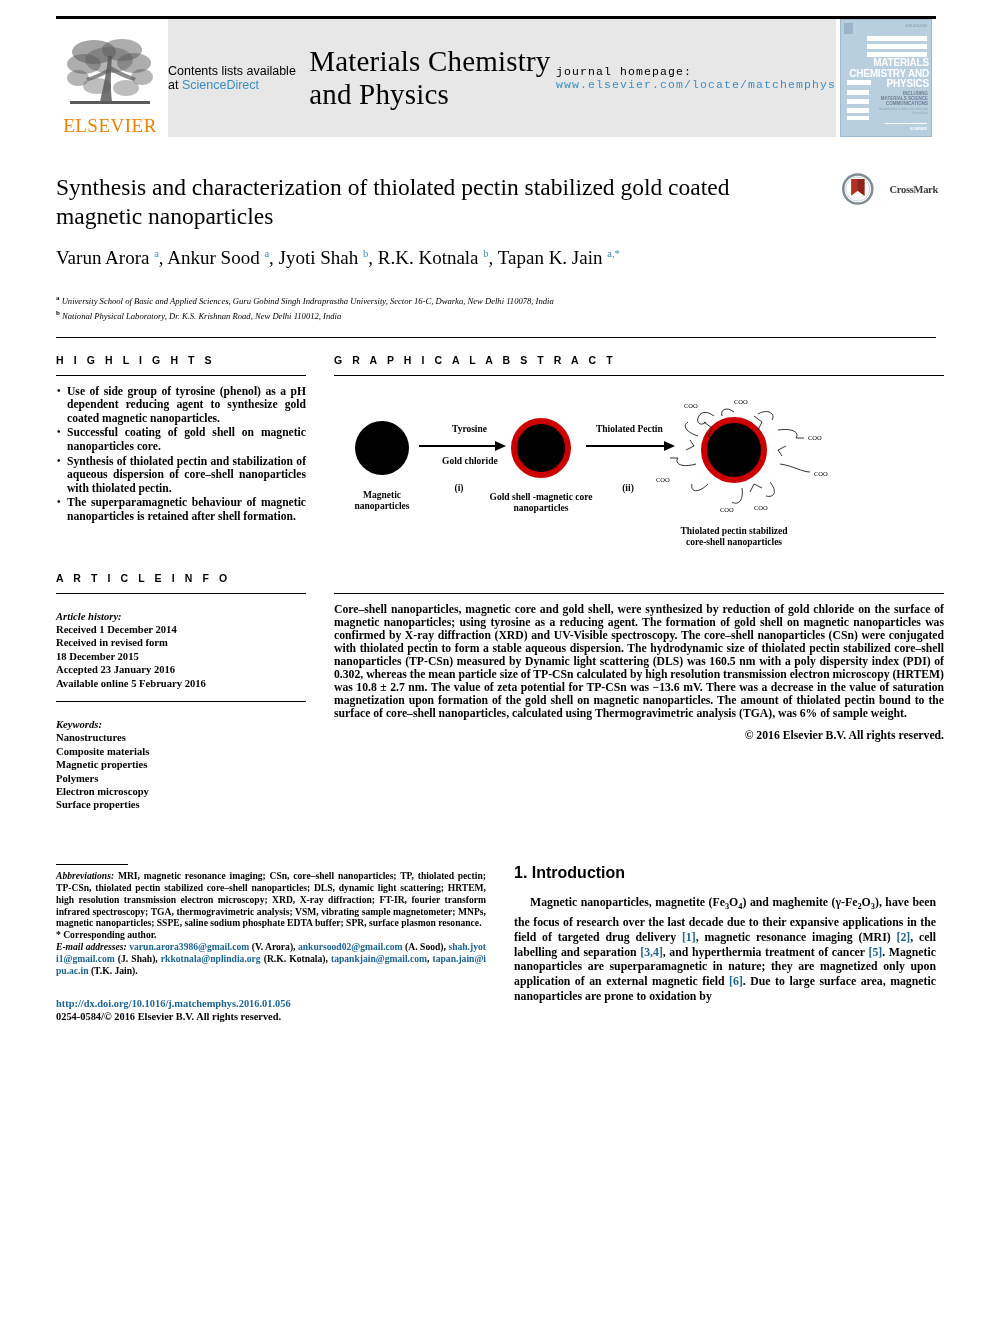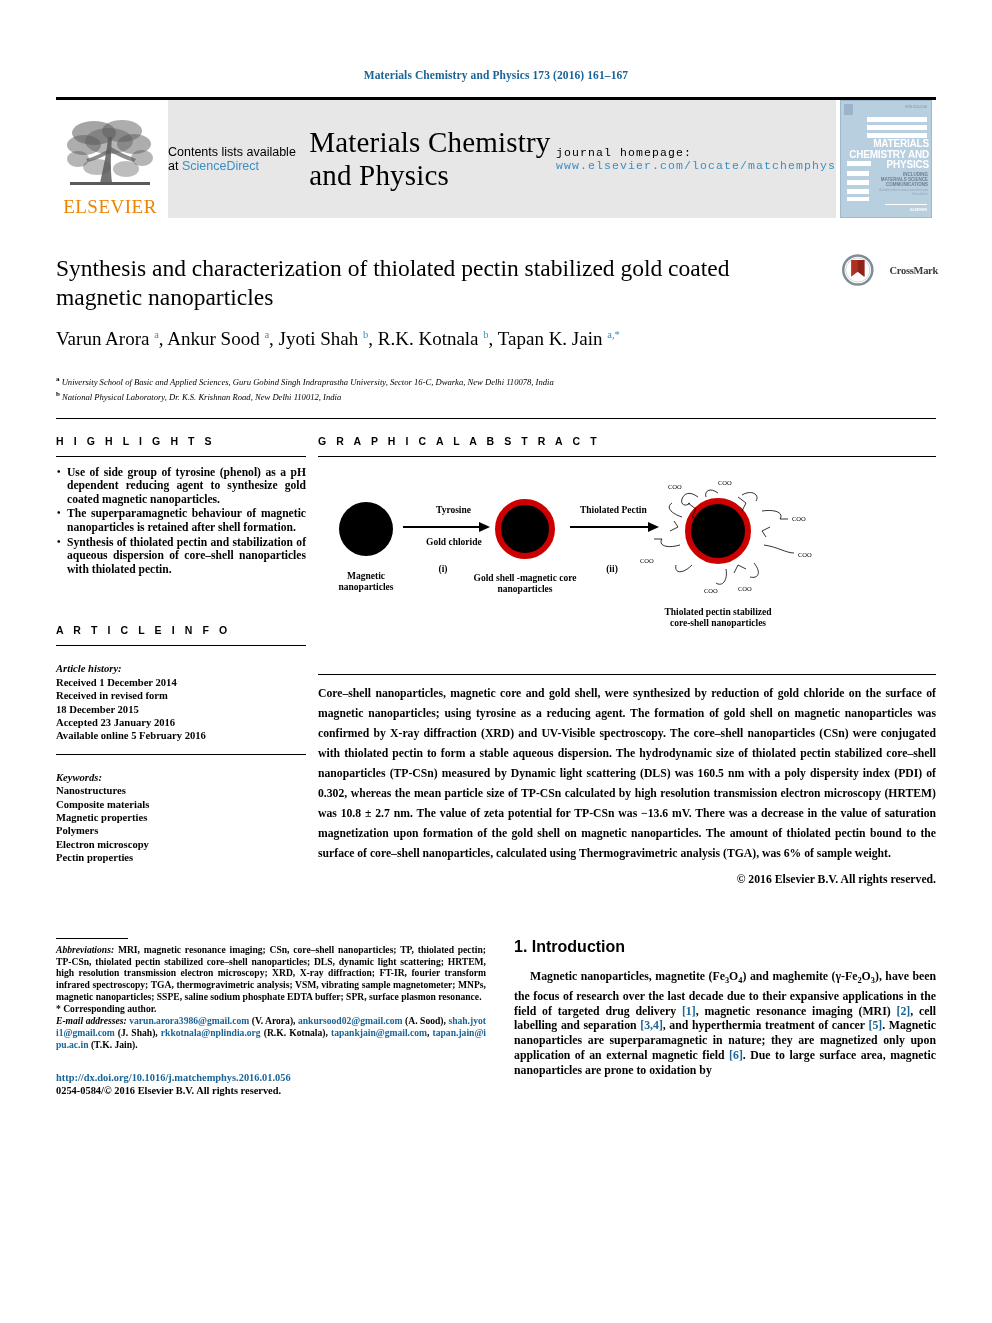--- a/index.html
+++ b/index.html
@@ -88,21 +88,21 @@
   .affil sup { font-style:normal; font-weight:bold; font-size:7px; }
 
   .crossmark { position:absolute; right:-2px; top:-6px; width:96px; height:44px;
      display:flex; align-items:center; gap:4px; }
   .cm-word { font-family:"Liberation Serif", serif; font-weight:bold; font-size:10.5px;
      color:#3b3b3b; letter-spacing:-.3px;margin-left:12px;}
 
   .rule-thin { border-top:1px solid #000; margin:14px 56px 0 56px; }
 
   
-  .cols { margin:0 56px; display:flex; gap:12px; }
+  .cols { margin:0 56px; display:flex; gap:28px; }
   .col-left { width:250px; flex:0 0 250px; }
   .col-right { flex:1 1 auto; }
 
   .sec-head {
      font-family:"Liberation Sans", sans-serif; font-weight:bold; font-size:10.5px;
      letter-spacing:3.6px; margin-top:16px;
   }
   .sec-rule { border-top:1px solid #000; margin-top:9px; }
 
   .hl-list { list-style:none; margin:9px 0 0 0; padding:0;
@@ -114,21 +114,21 @@
   
   .ga-fig { margin-top:12px; height:196px; position:relative; }
 
   
   .ai-body { font-size:10.6px; line-height:13.4px; margin-top:8px; font-family:"Liberation Serif", serif; font-weight:bold;}
   .ai-body .it { font-style:italic;margin-top:16px; }
   .ai-rule { border-top:1px solid #000; margin:11px 0 8px 0; }
 
   
   .abs-body {
-     margin-top:9px; font-size:11.7px; line-height:20px; text-align:justify;
+     margin-top:9px; font-size:11.7px; line-height:13px; text-align:justify;
      font-family:"Liberation Serif", serif; font-weight:bold;
   }
   .abs-copy { text-align:right; margin-top:9px; font-size:11.7px; font-weight:bold; }
 
   
   .bottom { margin:52px 56px 0 56px; display:flex; gap:28px; }
   .bot-left { width:430px; flex:0 0 430px; position:relative; }
   .bot-right { flex:1 1 auto; }
 
   .fn-rule { border-top:1px solid #000; width:72px; margin-bottom:5px; }
@@ -144,21 +144,20 @@
   .intro-p { margin-top:13px; font-size:11.8px; line-height:14.8px; text-align:justify;
      font-family:"Liberation Serif", serif; font-weight:bold; text-indent:16px; }
   .intro-p .ref { color:#1a6496; }
   sub.chem { font-size:8.4px; }
 </style>
 </head>
 <body>
 
 <div class="page">
 
-  <div class="runhead">Materials Chemistry and Physics 173 (2016) 161–167</div>
 
   <div class="masthead-wrap">
     <div class="masthead-rule"></div>
     <div class="masthead">
 
       <div class="elsevier-logo">
         <svg class="tree-svg" viewBox="0 0 92 86">
           <g fill="#5b5b5b">
             <ellipse cx="30" cy="20" rx="22" ry="12" opacity=".55"></ellipse>
             <ellipse cx="58" cy="18" rx="20" ry="11" opacity=".5"></ellipse>
@@ -248,43 +247,44 @@
   <div class="rule-thin"></div>
 
   <div class="cols">
 
     <div class="col-left">
 
       <div class="sec-head">H I G H L I G H T S</div>
       <div class="sec-rule"></div>
       <ul class="hl-list">
         <li>Use of side group of tyrosine (phenol) as a pH dependent reducing agent to synthesize gold coated magnetic nanoparticles.</li>
+        <li>Successful coating of gold shell on magnetic nanoparticles core.</li>
+        <li>Synthesis of thiolated pectin and stabilization of aqueous dispersion of core–shell nanoparticles with thiolated pectin.</li>
         <li>The superparamagnetic behaviour of magnetic nanoparticles is retained after shell formation.</li>
-        <li>Synthesis of thiolated pectin and stabilization of aqueous dispersion of core–shell nanoparticles with thiolated pectin.</li>
       </ul>
 
       <div class="sec-head" style="margin-top:48px;">A R T I C L E   I N F O</div>
       <div class="sec-rule"></div>
       <div class="ai-body">
         <div class="it">Article history:</div>
         <div>Received 1 December 2014</div>
         <div>Received in revised form</div>
         <div>18 December 2015</div>
         <div>Accepted 23 January 2016</div>
         <div>Available online 5 February 2016</div>
       </div>
       <div class="ai-rule"></div>
       <div class="ai-body" style="margin-top:0;">
         <div class="it">Keywords:</div>
         <div>Nanostructures</div>
         <div>Composite materials</div>
         <div>Magnetic properties</div>
         <div>Polymers</div>
         <div>Electron microscopy</div>
-        <div>Pectin properties</div>
+        <div>Surface properties</div>
       </div>
     </div>
 
     <div class="col-right">
 
       <div class="sec-head">G R A P H I C A L   A B S T R A C T</div>
       <div class="sec-rule"></div>
 
       <div class="ga-fig">
         <svg width="610" height="196" viewBox="0 0 610 196">

